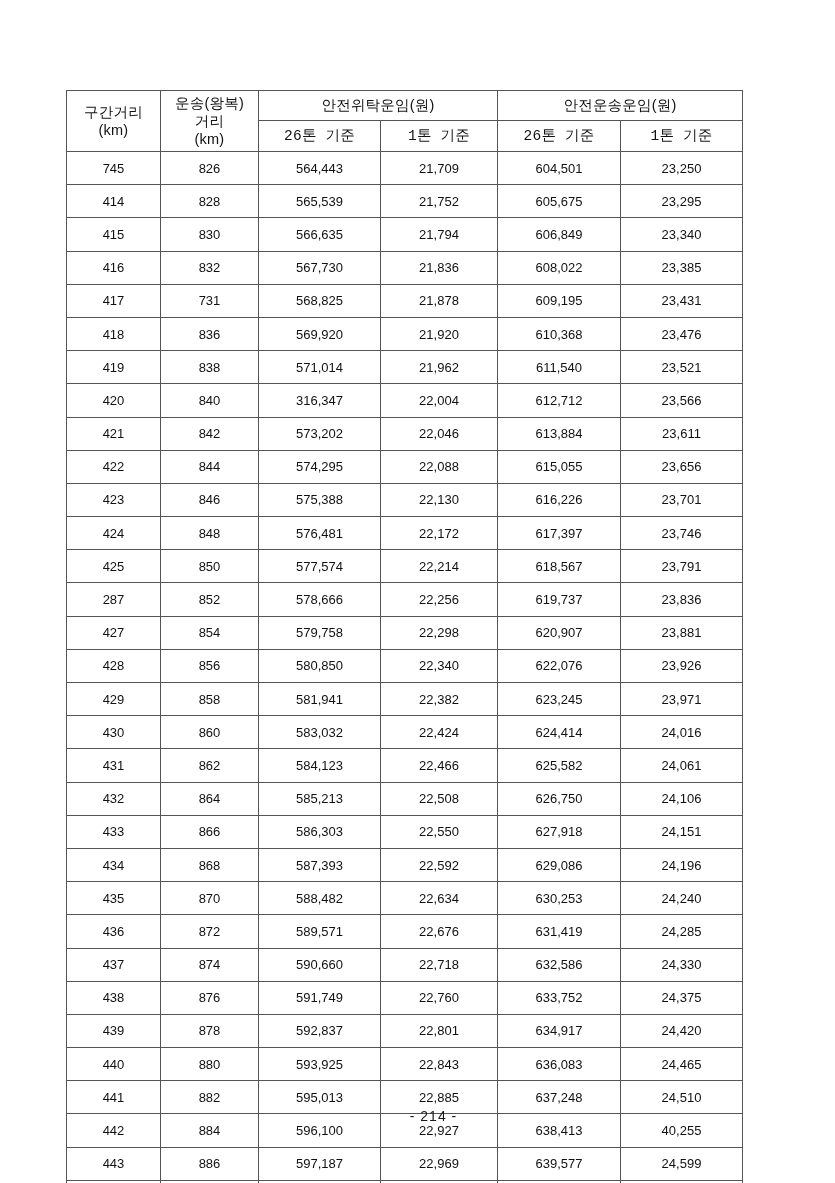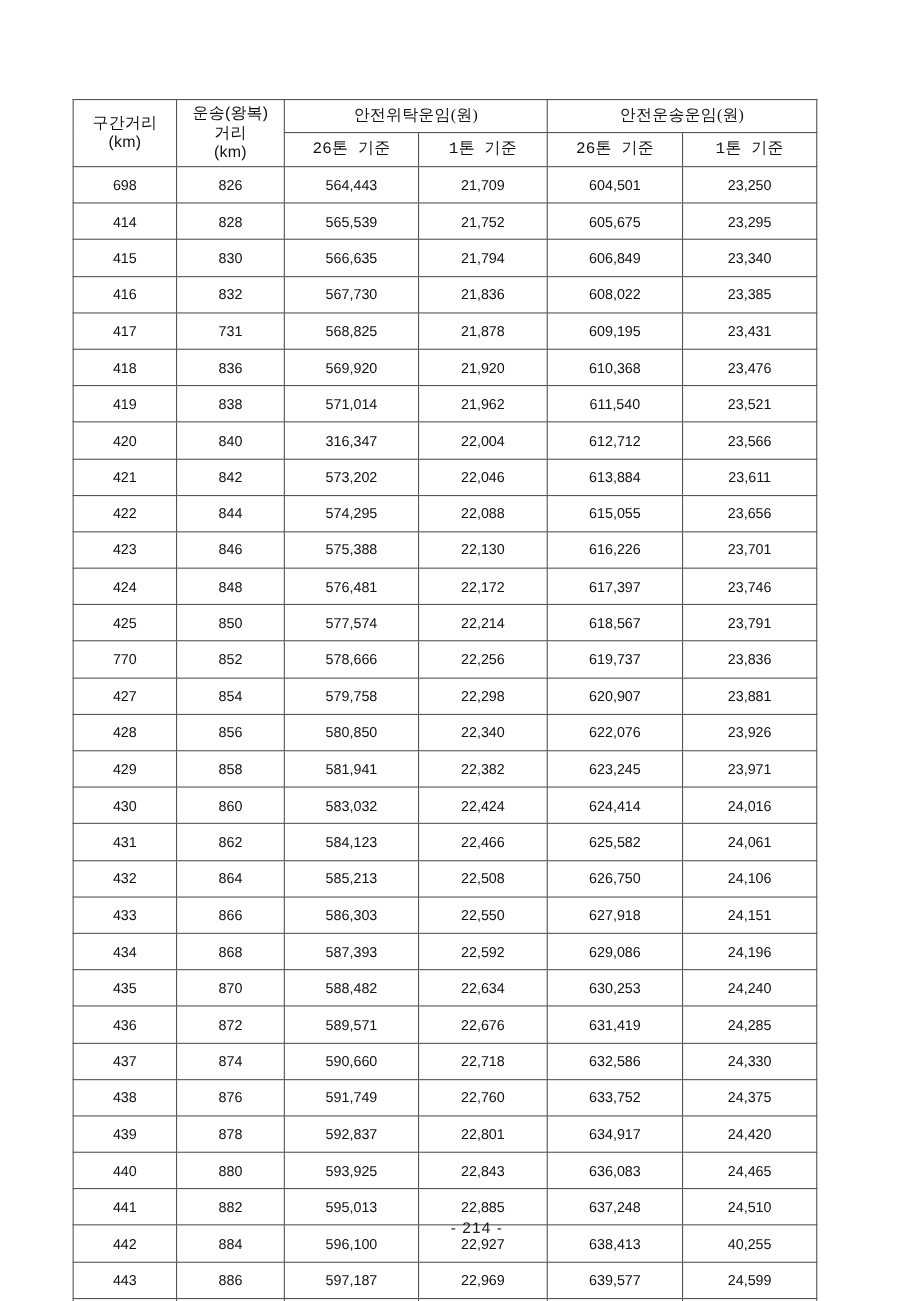--- a/index.html
+++ b/index.html
@@ -61,21 +61,20 @@
   thead th {
     font-size: 14.5px;
     letter-spacing: 0.2px;
     line-height: 1.25;
   }
   th.stub {
     height: 59px;
   }
   th.group {
     height: 29px;
-    font-family: Liberation Serif, serif;
   }
   th.sub {
     height: 30px;
     font-family: Liberation Mono, monospace;
   }
   .stub-line {
     display: block;
   }
 
   
@@ -127,21 +126,21 @@
         </tr>
         <tr>
           <th class="sub">26톤 기준</th>
           <th class="sub">1톤 기준</th>
           <th class="sub">26톤 기준</th>
           <th class="sub">1톤 기준</th>
         </tr>
       </thead>
       <tbody id="table-body">
           <tr>
-            <td>698</td>
+            <td>745</td>
             <td>826</td>
             <td>564,443</td>
             <td>21,709</td>
             <td>604,501</td>
             <td>23,250</td>
           </tr>
           <tr>
             <td>414</td>
             <td>828</td>
             <td>565,539</td>
@@ -231,21 +230,21 @@
           </tr>
           <tr>
             <td>425</td>
             <td>850</td>
             <td>577,574</td>
             <td>22,214</td>
             <td>618,567</td>
             <td>23,791</td>
           </tr>
           <tr>
-            <td>770</td>
+            <td>287</td>
             <td>852</td>
             <td>578,666</td>
             <td>22,256</td>
             <td>619,737</td>
             <td>23,836</td>
           </tr>
           <tr>
             <td>427</td>
             <td>854</td>
             <td>579,758</td>

